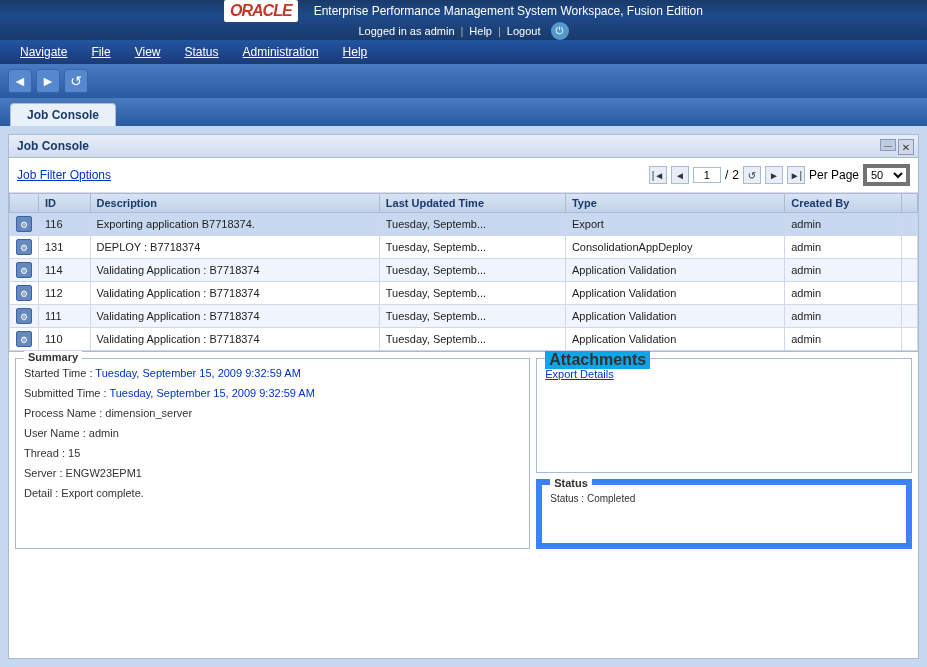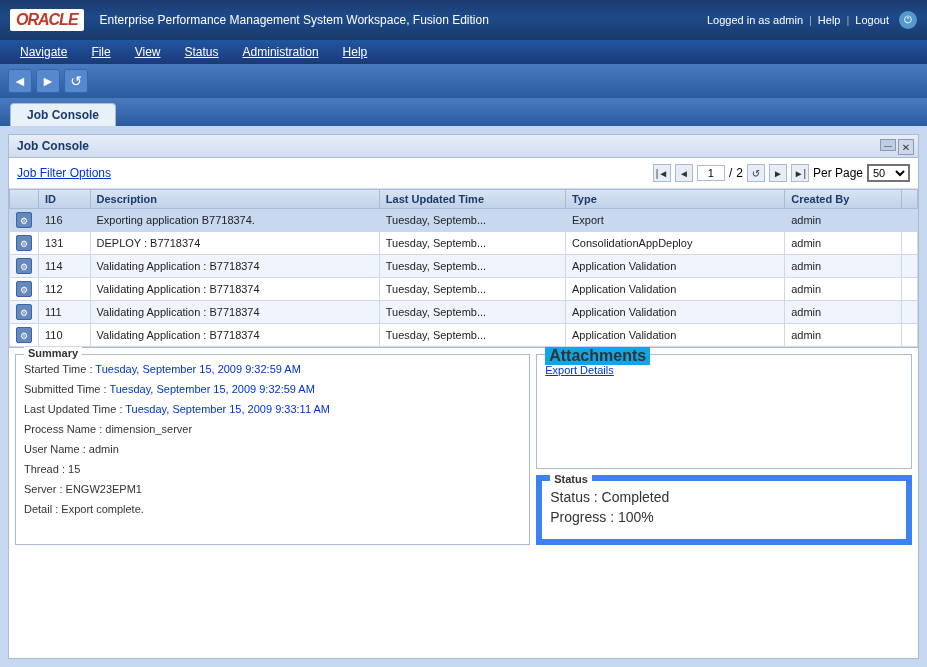--- a/index.html
+++ b/index.html
@@ -6,20 +6,21 @@
     body { font-family: Arial, sans-serif; font-size: 12px; background: #d6e4f7; width: 927px; height: 667px; overflow: hidden; }
 
     
     #header {
       background: linear-gradient(180deg, #1a3a6b 0%, #1e4a8a 40%, #1a3a6b 100%);
       height: 40px;
       display: flex;
       align-items: center;
       padding: 0 10px;
       justify-content: space-between;
+      flex-direction: column;
     }
     #header-left {
       display: flex;
       align-items: center;
       gap: 8px;
     }
     #oracle-logo {
       color: #c0392b;
       font-weight: bold;
       font-size: 16px;
@@ -173,21 +174,21 @@
       color: #333;
     }
     #page-input {
       width: 28px;
       border: 1px solid #aabbd0;
       text-align: center;
       font-size: 11px;
       padding: 1px;
     }
     #per-page-select {
-      border: 2px solid #737373;
+      border: 4px solid #737373;
       font-size: 11px;
       background: white;
     }
 
     
     #job-table {
       width: 100%;
       border-collapse: collapse;
       font-size: 11px;
     }
@@ -317,21 +318,21 @@
       position: absolute;
       top: -8px;
       left: 8px;
       background: white;
       padding: 0 4px;
       font-size: 11px;
       font-weight: bold;
       color: #333;
     }
     .status-line {
-      font-size: 14px;
+      font-size: 10px;
       color: #333;
       margin-bottom: 4px;
     }
 
     
     #minimize-btn {
       position: absolute;
       top: 4px;
       right: 22px;
       width: 16px; height: 12px;
@@ -488,24 +489,20 @@
         <div id="summary-legend">Summary</div>
         <div class="summary-line">
           <span>Started Time :</span>
           <a style="color:#0033cc">Tuesday, September 15, 2009 9:32:59 AM</a>
         </div>
         <div class="summary-line">
           <span>Submitted Time :</span>
           <a style="color:#0033cc">Tuesday, September 15, 2009 9:32:59 AM</a>
         </div>
         <div class="summary-line">
-          <span>Last Updated Time :</span>
-          <a style="color:#0033cc">Tuesday, September 15, 2009 9:33:11 AM</a>
-        </div>
-        <div class="summary-line">
           <span>Process Name :</span>
           <span>dimension_server</span>
         </div>
         <div class="summary-line">
           <span>User Name :</span>
           <span>admin</span>
         </div>
         <div class="summary-line">
           <span>Thread :</span>
           <span>15</span>
@@ -526,23 +523,19 @@
           <div id="attachments-legend">Attachments</div>
           <a id="export-details-link">Export Details</a>
         </div>
 
         <div id="status-panel">
           <div id="status-legend">Status</div>
           <div class="status-line">
             <span>Status :</span>
             <span>Completed</span>
           </div>
-          <div class="status-line">
-            <span>Progress :</span>
-            <span>100%</span>
-          </div>
         </div>
       </div>
 
     </div>
 
   </div>
 </div>
 
 </body></html>

